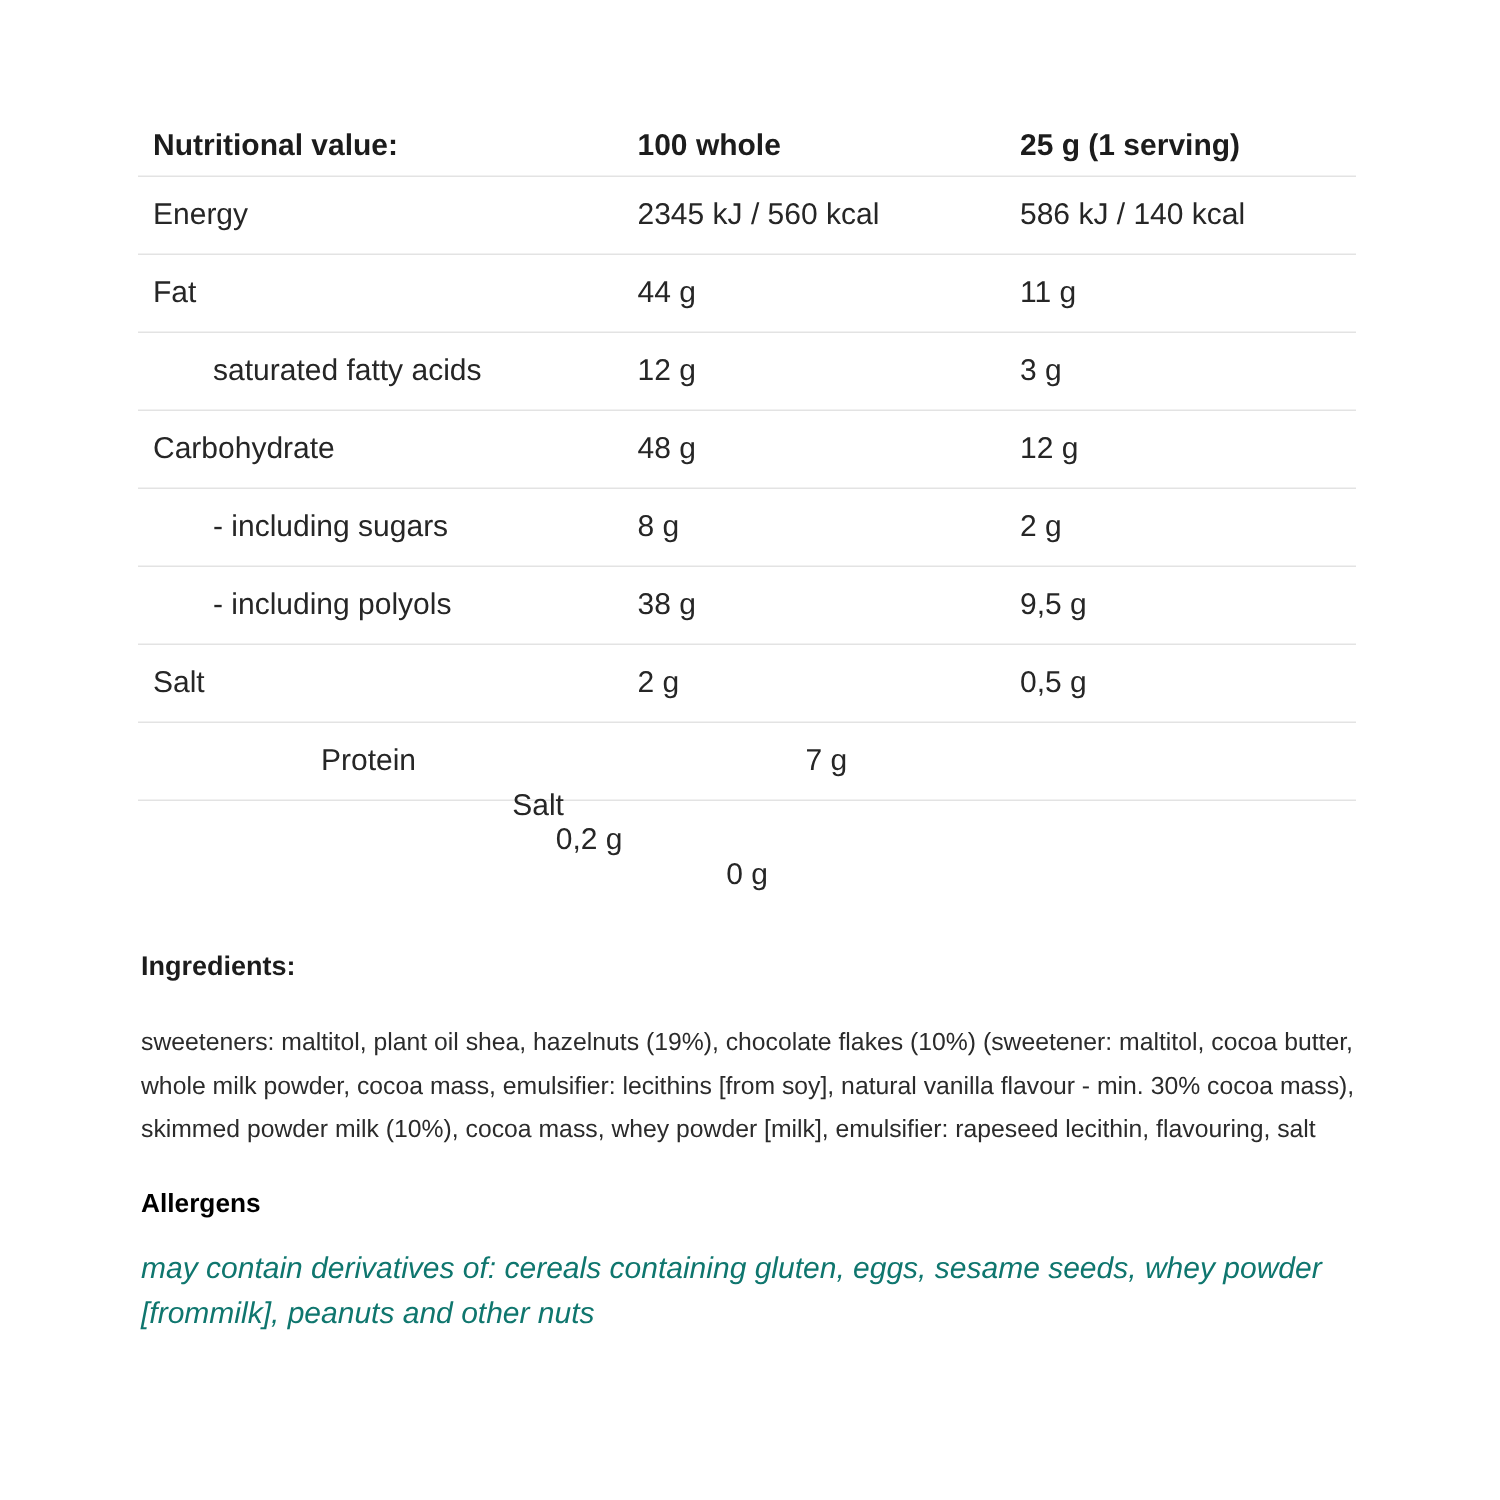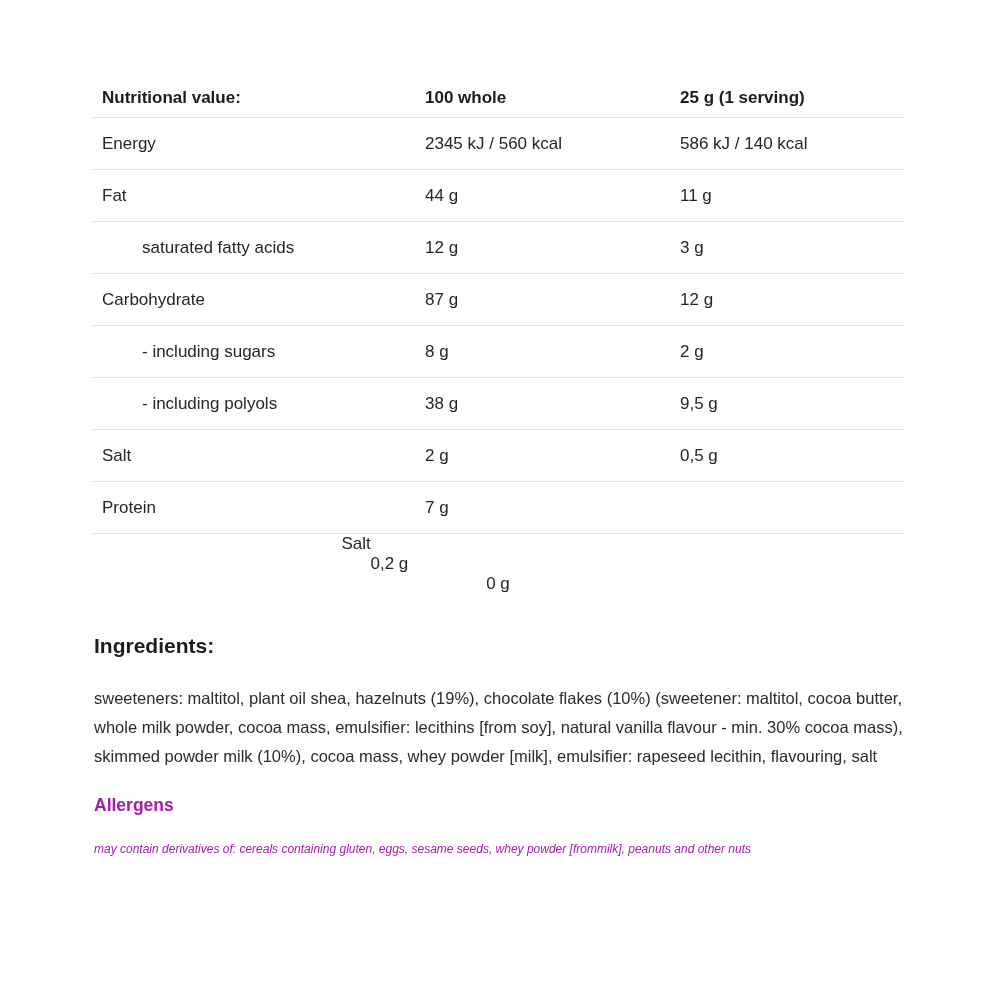--- a/index.html
+++ b/index.html
@@ -21,62 +21,63 @@
     width: 812px;
   }
 
   
   .ntable { width: 812px; }
   .t-row {
     display: flex;
     align-items: center;
     height: 52px;
     border-bottom: 1px solid #e3e3e3;
-    font-size: 17px;
+    font-size: 20px;
+    justify-content: center;
   }
   .t-row.header {
     height: 40px;
     font-weight: bold;
     color: #1c1c1c;
   }
   .t-row.last { border-bottom: none; flex-direction: column; }
   .c1 { width: 333px; padding-left: 10px; }
   .c1.indent { padding-left: 50px; }
   .c2 { width: 255px; }
   .c3 { flex: 1; }
 
   
   .section-heading {
-    font-size: 21px;
+    font-size: 18px;
     font-weight: bold;
     color: #1c1c1c;
     margin-top: 48px;
     padding-left: 2px;
   }
   .body-text {
     margin-top: 26px;
     font-size: 16.5px;
     line-height: 29px;
     color: #2b2b2b;
     width: 812px;
     padding-left: 2px;
   }
   .allergens-heading {
     font-size: 17.5px;
     font-weight: bold;
-    color: #a21caf;
+    color: #000000;
     margin-top: 24px;
     padding-left: 2px;
   }
   .allergens-text {
     margin-top: 18px;
     font-style: italic;
-    font-size: 12px;
+    font-size: 20px;
     line-height: 30px;
-    color: #a21caf;
+    color: #0f766e;
     width: 812px;
     padding-left: 2px;
   }
 </style>
 </head>
 <body>
 
 <div class="page">
   <div class="content">
 
@@ -101,21 +102,21 @@
       </div>
 
       <div class="t-row">
         <div class="c1 indent">saturated fatty acids</div>
         <div class="c2">12 g</div>
         <div class="c3">3 g</div>
       </div>
 
       <div class="t-row">
         <div class="c1">Carbohydrate</div>
-        <div class="c2">87 g</div>
+        <div class="c2">48 g</div>
         <div class="c3">12 g</div>
       </div>
 
       <div class="t-row">
         <div class="c1 indent">- including sugars</div>
         <div class="c2">8 g</div>
         <div class="c3">2 g</div>
       </div>
 
       <div class="t-row">

